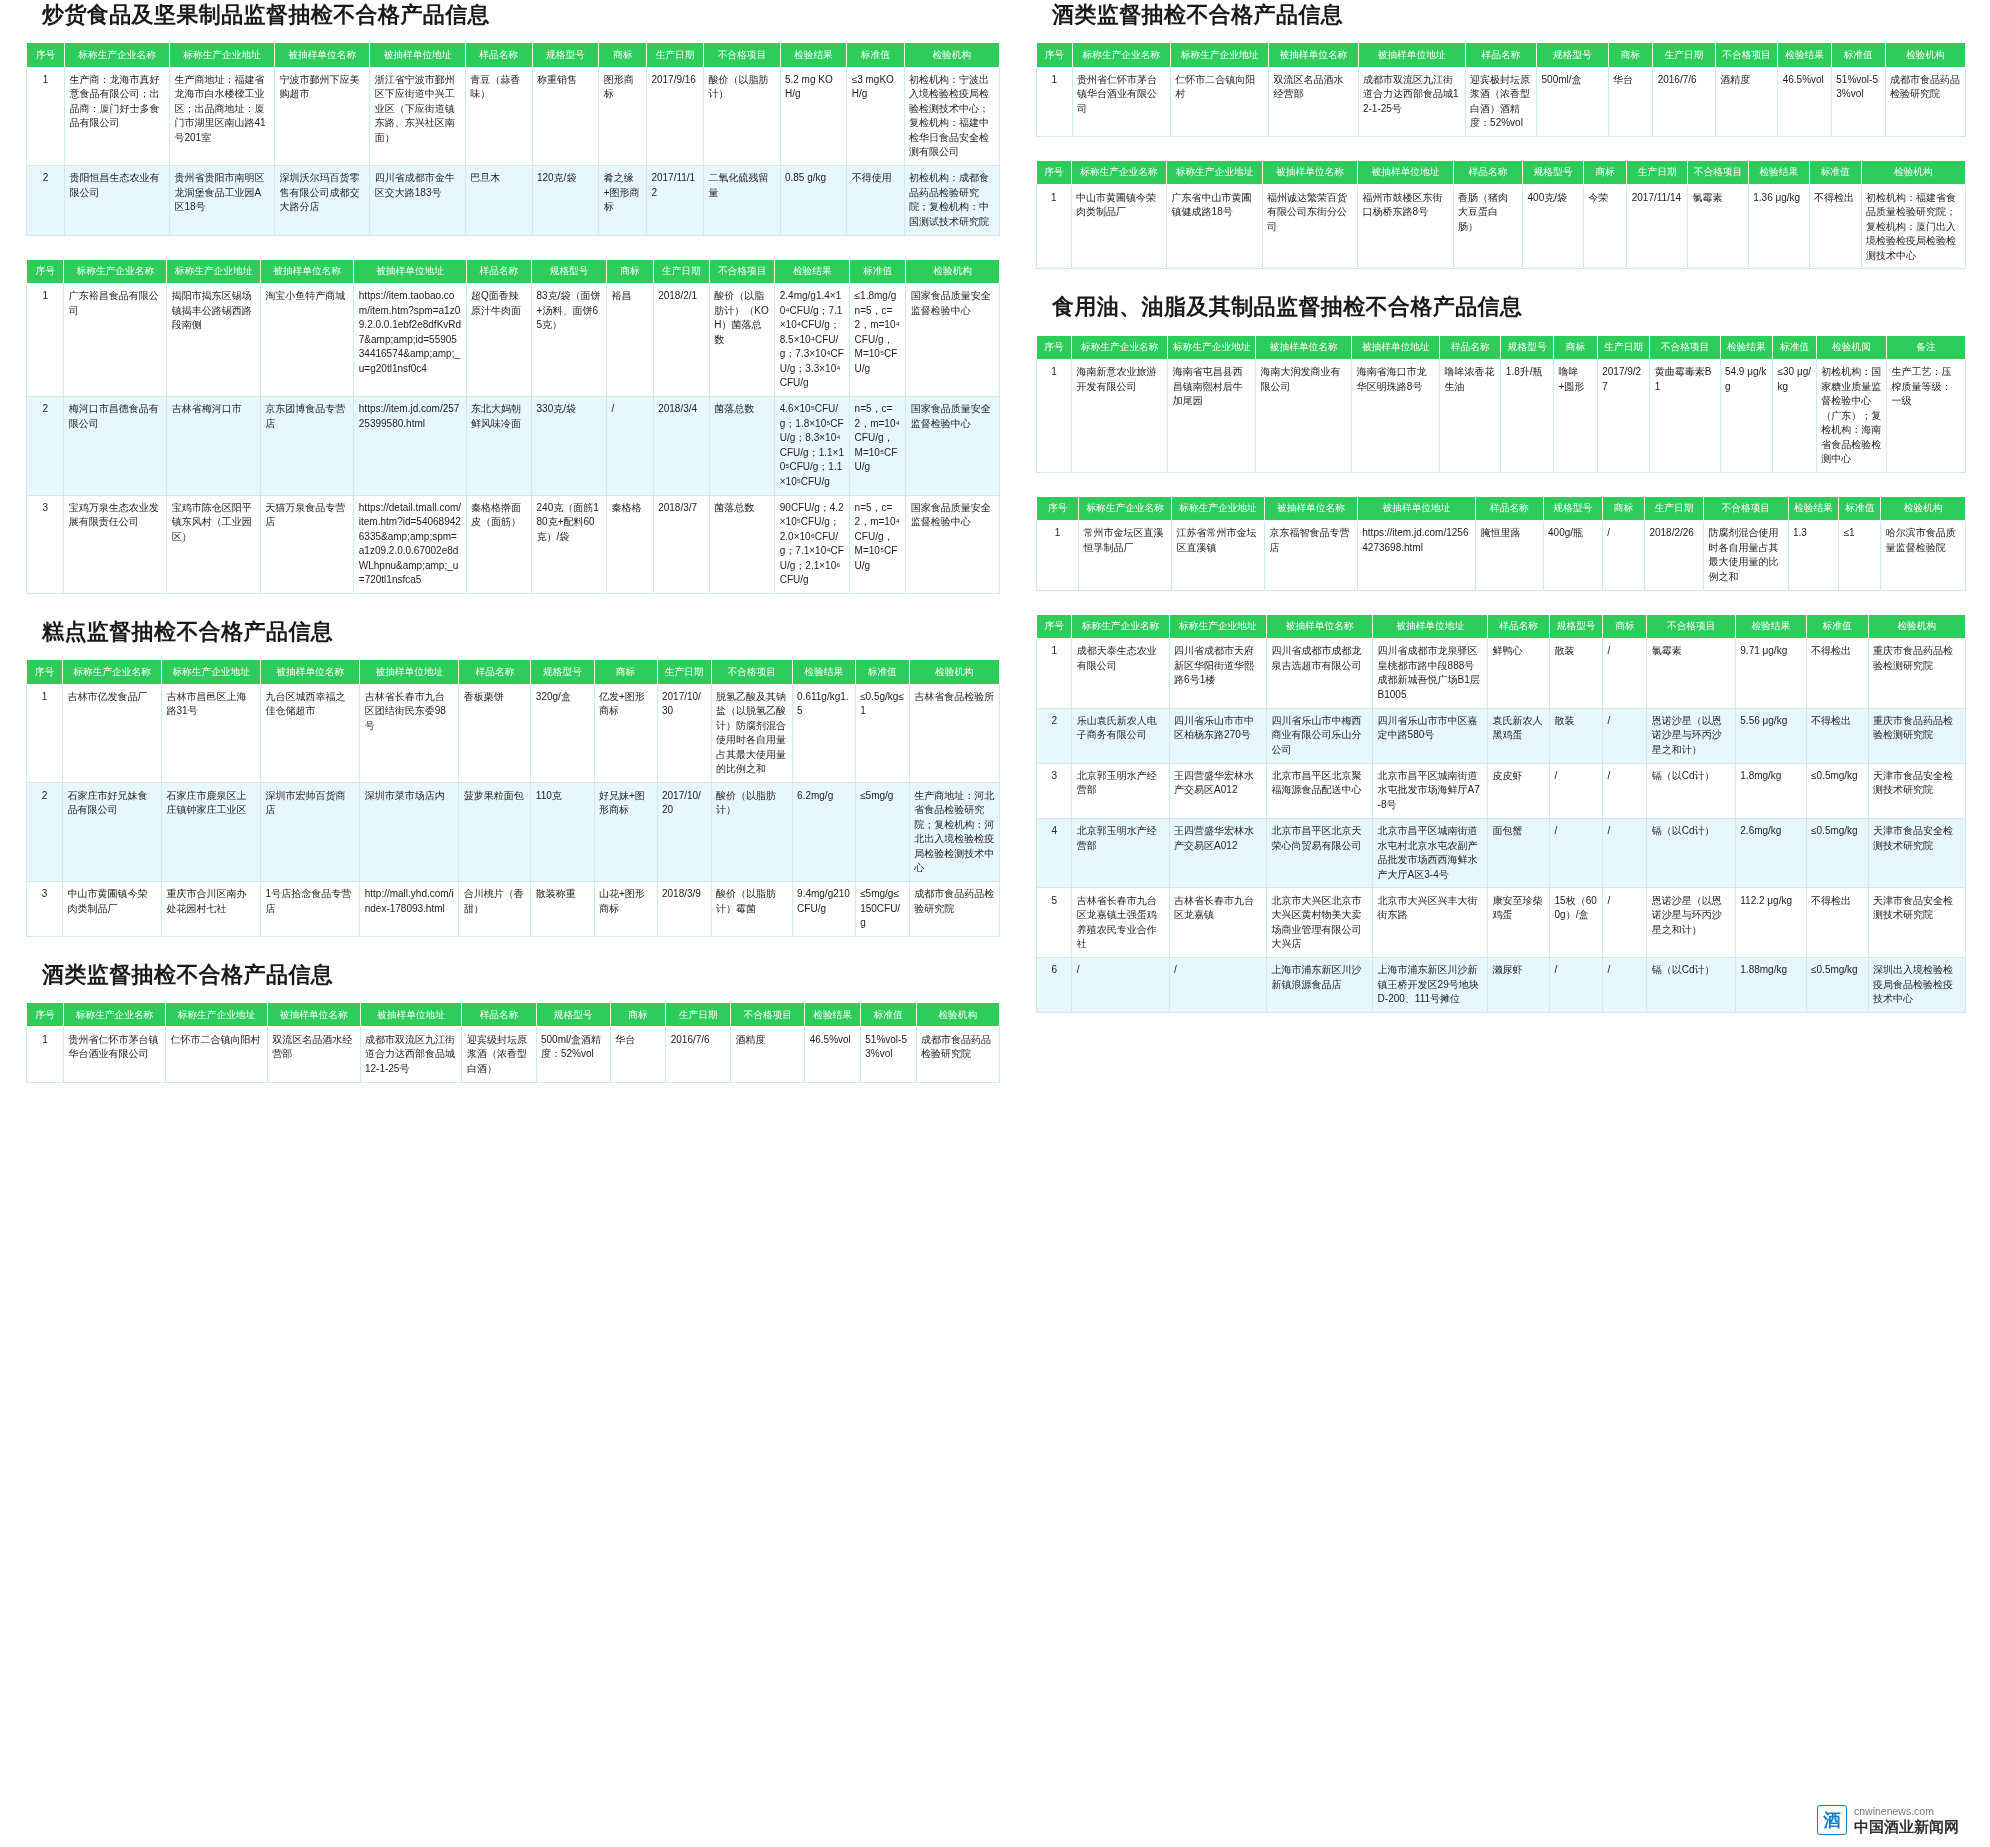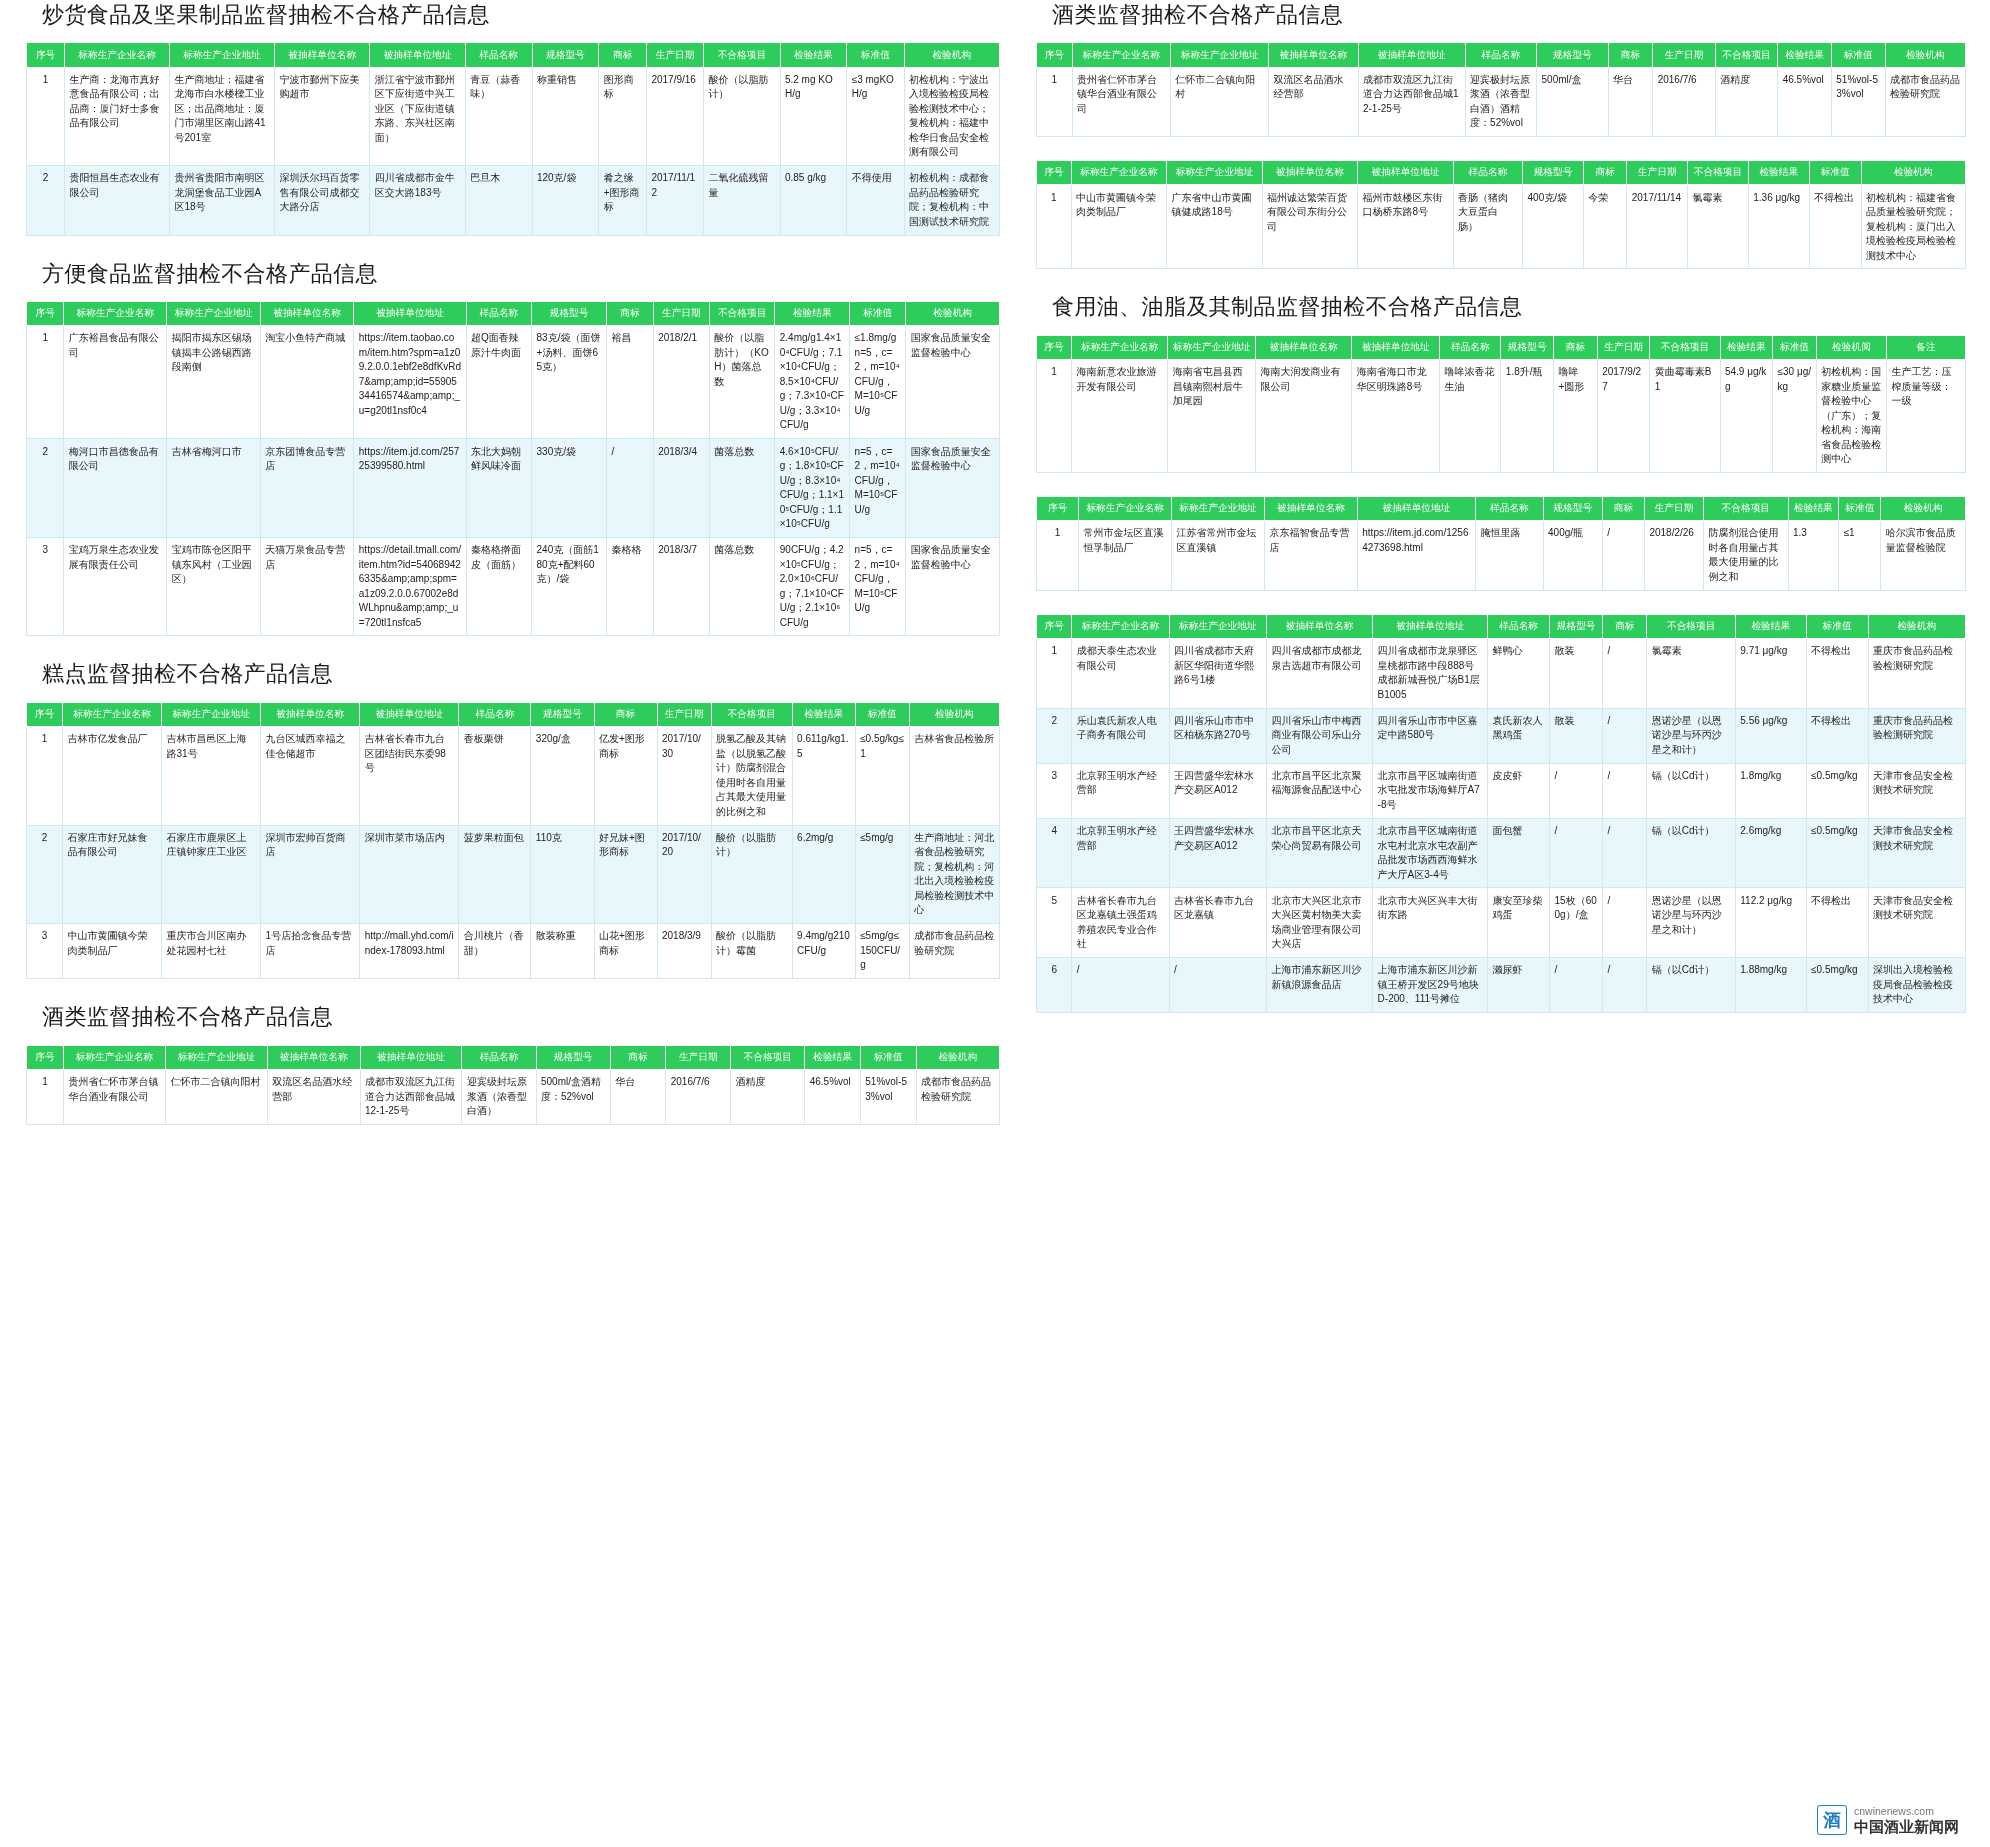--- a/index.html
+++ b/index.html
@@ -21,21 +21,21 @@
   .col {
     position: absolute;
     top: 0;
   }
   .col-left { left: 26px; width: 974px; }
   .col-right { left: 1036px; width: 930px; }
 
   .section { margin-bottom: 23px; }
   .section-title {
     font-size: 22px;
-    font-weight: normal;
+    font-weight: bold;
     color: #1a1a1a;
     margin: 0 0 12.3px 16px;
     letter-spacing: 0.4px;
   }
   table.rep {
     border-collapse: collapse;
     width: 100%;
     table-layout: fixed;
   }
   table.rep th {
@@ -152,21 +152,20 @@
               <td>2017/11/12</td>
               <td>二氧化硫残留量</td>
               <td>0.85 g/kg</td>
               <td>不得使用</td>
               <td>初检机构：成都食品药品检验研究院；复检机构：中国测试技术研究院</td>
             </tr>
           </tbody>
         </table>
     </div>
     <div class="section">
-      <h2 class="section-title">方便食品监督抽检不合格产品信息</h2>
       <table class="rep">
           <colgroup>
             <col style="width: 3.846%;">
             <col style="width: 10.577%;">
             <col style="width: 9.615%;">
             <col style="width: 9.615%;">
             <col style="width: 11.538%;">
             <col style="width: 6.731%;">
             <col style="width: 7.692%;">
             <col style="width: 4.808%;">

